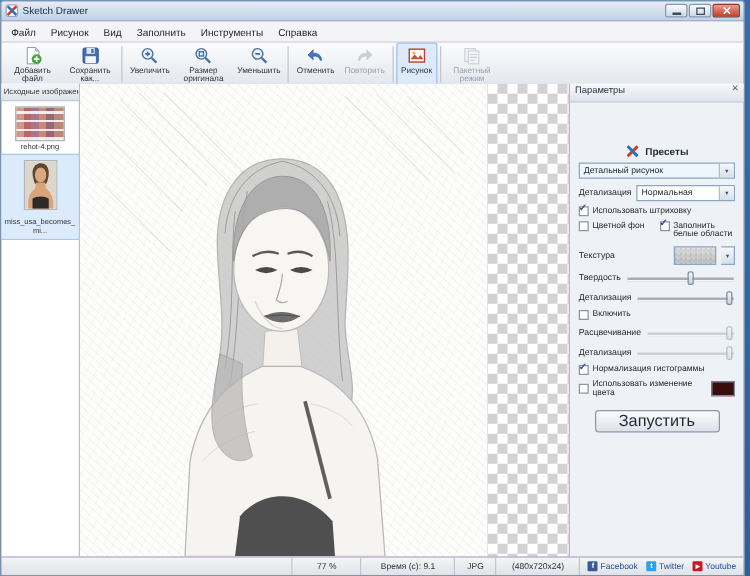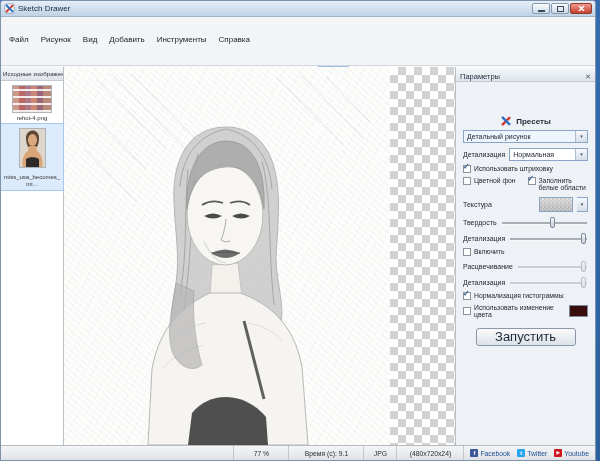--- a/index.html
+++ b/index.html
@@ -27,21 +27,21 @@
     width:18px;height:11px;border:1px solid #8799ac;border-radius:2px;
     background:linear-gradient(#fbfdfe,#ccd8e5);
     display:flex;align-items:center;justify-content:center;box-sizing:border-box;
   }
   .wbtn.close{width:22px;background:linear-gradient(#ef9a8d,#c3402e);border-color:#8d3a2c;}
   .glyph-min{width:7px;height:2px;background:#3a4c60;margin-top:5px;}
   .glyph-max{width:7px;height:6px;border:1px solid #3a4c60;box-sizing:border-box;}
   
   .menubar{
     height:16px;background:#f2f4f6;border-bottom:1px solid #d3d8de;
-    display:flex;align-items:flex-start;padding:16px 2px;
+    display:flex;align-items:flex-end;padding:0 2px;
   }
   .menu-item{font-size:8px;color:#21262c;padding:2px 6px;border-radius:2px;}
   
   .toolbar{
     height:35px;display:flex;align-items:stretch;padding:0 2px;
     background:linear-gradient(#fbfcfd,#e2e6ec);
     border-bottom:1px solid #c4cad2;
   }
   .tbtn{
     display:flex;flex-direction:column;align-items:center;justify-content:flex-start;
@@ -84,21 +84,21 @@
     border-right:1px solid #c2c2c2;
   }
   .checker{
     position:absolute;left:326px;top:0;bottom:0;right:0;
     background:conic-gradient(#d2d2d2 0 25%, #ffffff 0 50%, #d2d2d2 0 75%, #ffffff 0) 0 0/16px 16px;
   }
   .sketch{position:absolute;left:12px;top:2px;}
   
   .rightpanel{width:140px;flex:none;background:#eef2f7;border-left:1px solid #b7bdc5;display:flex;flex-direction:column;box-sizing:border-box;}
   .rp-header{
-    height:14px;flex:none;display:flex;align-items:flex-end;padding:0 4px;
+    height:14px;flex:none;display:flex;align-items:flex-start;padding:0 4px;
     background:linear-gradient(#f7f9fb,#dde4ec);border-bottom:1px solid #c3cad3;
     font-size:7.5px;color:#2b3440;
   }
   .rp-close{margin-left:auto;font-size:7px;color:#55606c;}
   .rp-body{padding:5px 7px;overflow:hidden;margin-top:28px;}
   .presets-head{display:flex;align-items:center;justify-content:center;gap:4px;margin-bottom:3px;}
   .presets-head svg{width:12px;height:12px;}
   .presets-title{font-size:8px;font-weight:bold;color:#1f2834;}
   .combo{display:flex;align-items:stretch;height:13px;background:#fff;border:1px solid #8aa5c5;box-sizing:border-box;}
   .combo.hl{background:#eef5fd;}
@@ -188,21 +188,21 @@
           <path d="M1 1 L6 6 M6 1 L1 6" stroke="#fff" stroke-width="1.4"></path>
         </svg>
       </div>
     </div>
   </div>
 
   <div class="menubar">
     <span class="menu-item">Файл</span>
     <span class="menu-item">Рисунок</span>
     <span class="menu-item">Вид</span>
-    <span class="menu-item">Добавить</span>
+    <span class="menu-item">Заполнить</span>
     <span class="menu-item">Инструменты</span>
     <span class="menu-item">Справка</span>
   </div>
 
   <div class="toolbar">
     <div class="tbtn">
       <svg viewBox="0 0 16 16">
         <path d="M3 1 h7 l3 3 v11 h-10 z" fill="#fff" stroke="#8a93a0" stroke-width="0.8"></path>
         <path d="M10 1 l3 3 h-3 z" fill="#d7dde5" stroke="#8a93a0" stroke-width="0.6"></path>
         <circle cx="11" cy="11" r="4.2" fill="#47a53c"></circle>

